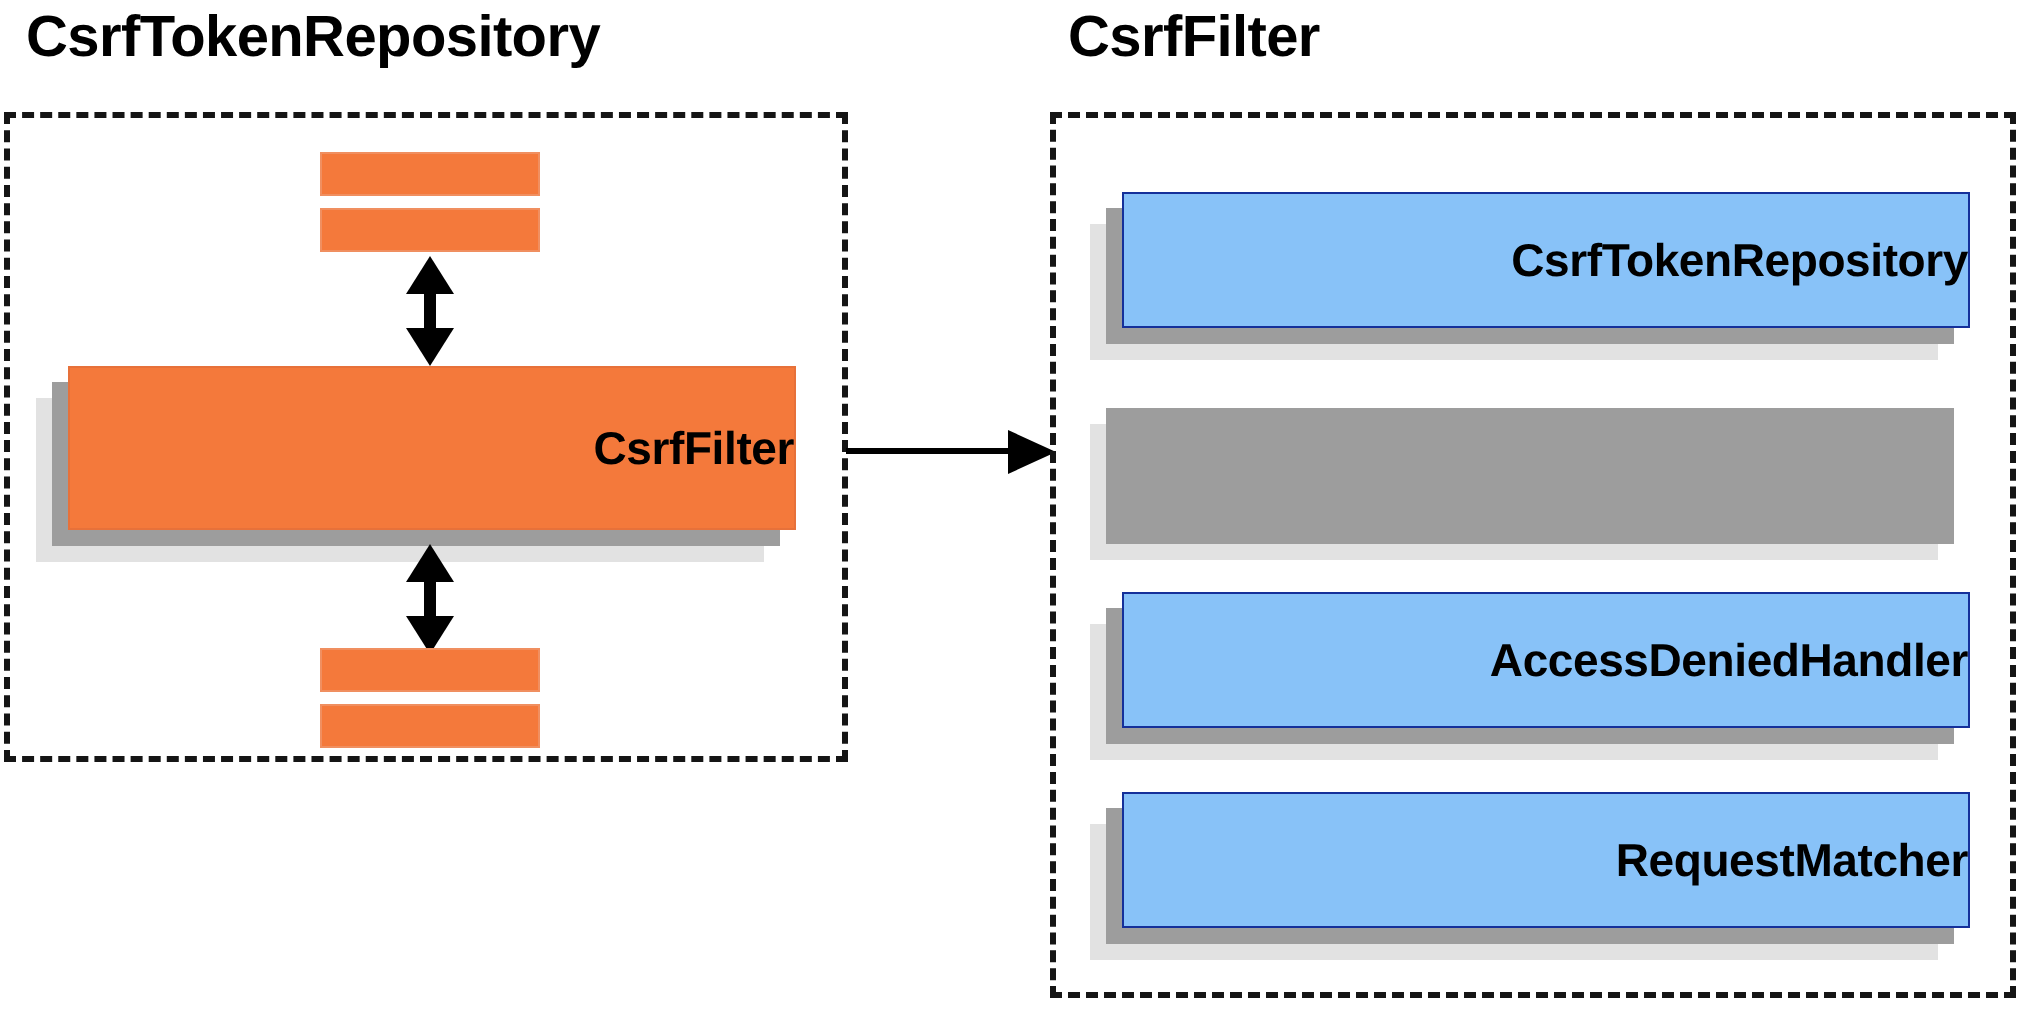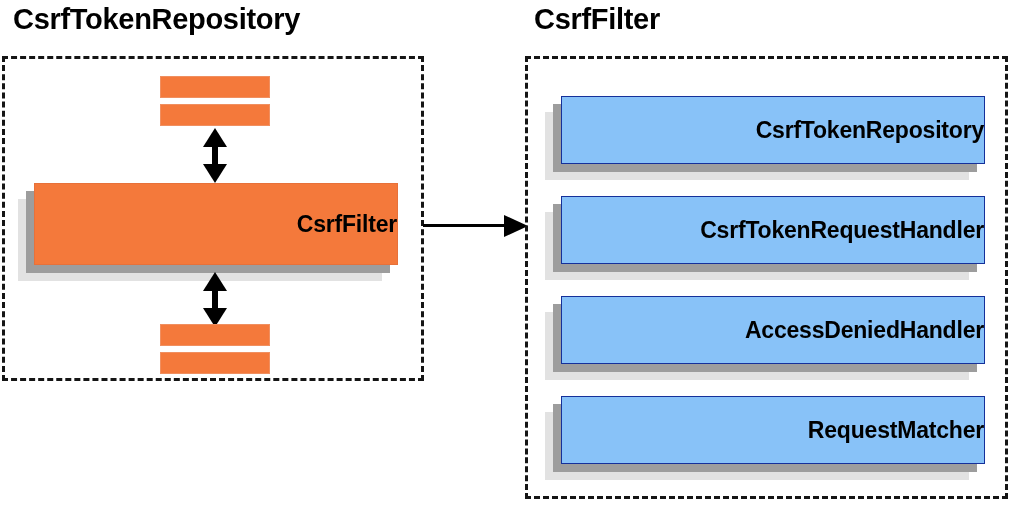--- a/index.html
+++ b/index.html
@@ -184,23 +184,20 @@
     <div class="layer back" style="width:424px; height:68px;"></div>
     <div class="layer mid" style="width:424px; height:68px;"></div>
     <div class="layer front" style="width:424px; height:68px;">
       <span class="label">CsrfTokenRepository</span>
     </div>
   </div>
 
   <div class="card blue" style="left:545px; top:196px; width:440px; height:84px;">
     <div class="layer back" style="width:424px; height:68px;"></div>
     <div class="layer mid" style="width:424px; height:68px;"></div>
-    <div class="layer front" style="width:424px; height:68px;">
-      <span class="label">CsrfTokenRequestHandler</span>
-    </div>
   </div>
 
   <div class="card blue" style="left:545px; top:296px; width:472px; height:84px;">
     <div class="layer back" style="width:424px; height:68px;"></div>
     <div class="layer mid" style="width:424px; height:68px;"></div>
     <div class="layer front" style="width:424px; height:68px;">
       <span class="label">AccessDeniedHandler</span>
     </div>
   </div>
 

